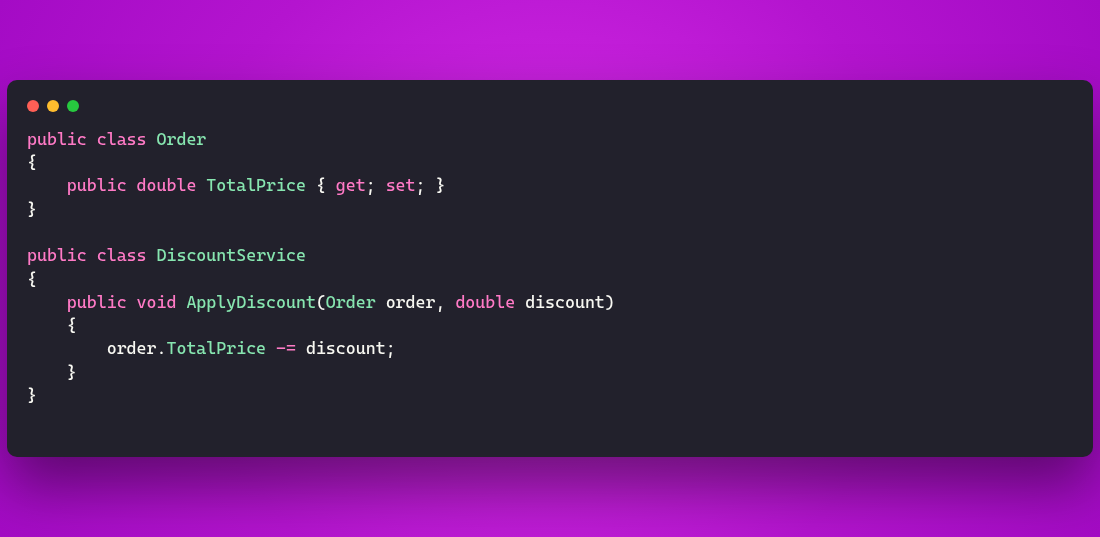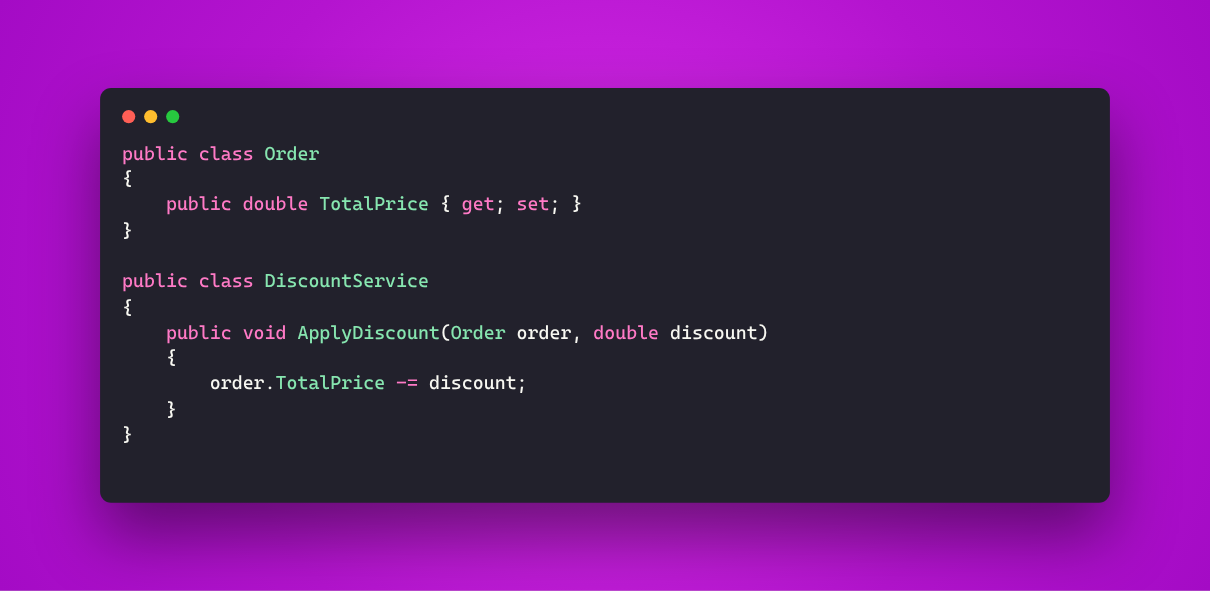--- a/index.html
+++ b/index.html
@@ -7,21 +7,21 @@
     margin: 0;
     width: 1100px;
     height: 537px;
     background: radial-gradient(circle at 50% 50%, #d82de8 0%, #b414cf 60%, #a40bc5 100%);
     font-family: ui-monospace, "SF Mono", "Cascadia Code", Menlo, Consolas, monospace;
     display: flex;
     align-items: center;
     justify-content: center;
   }
   .window {
-    width: 918px;
+    width: 1086px;
     background: #22212c;
     border-radius: 10px;
     box-shadow: 0 30px 60px rgba(0,0,0,0.45);
     padding: 18px 20px 50px 20px;
   }
   .traffic {
     display: flex;
     gap: 8px;
     padding: 2px 0 16px 0;
   }

